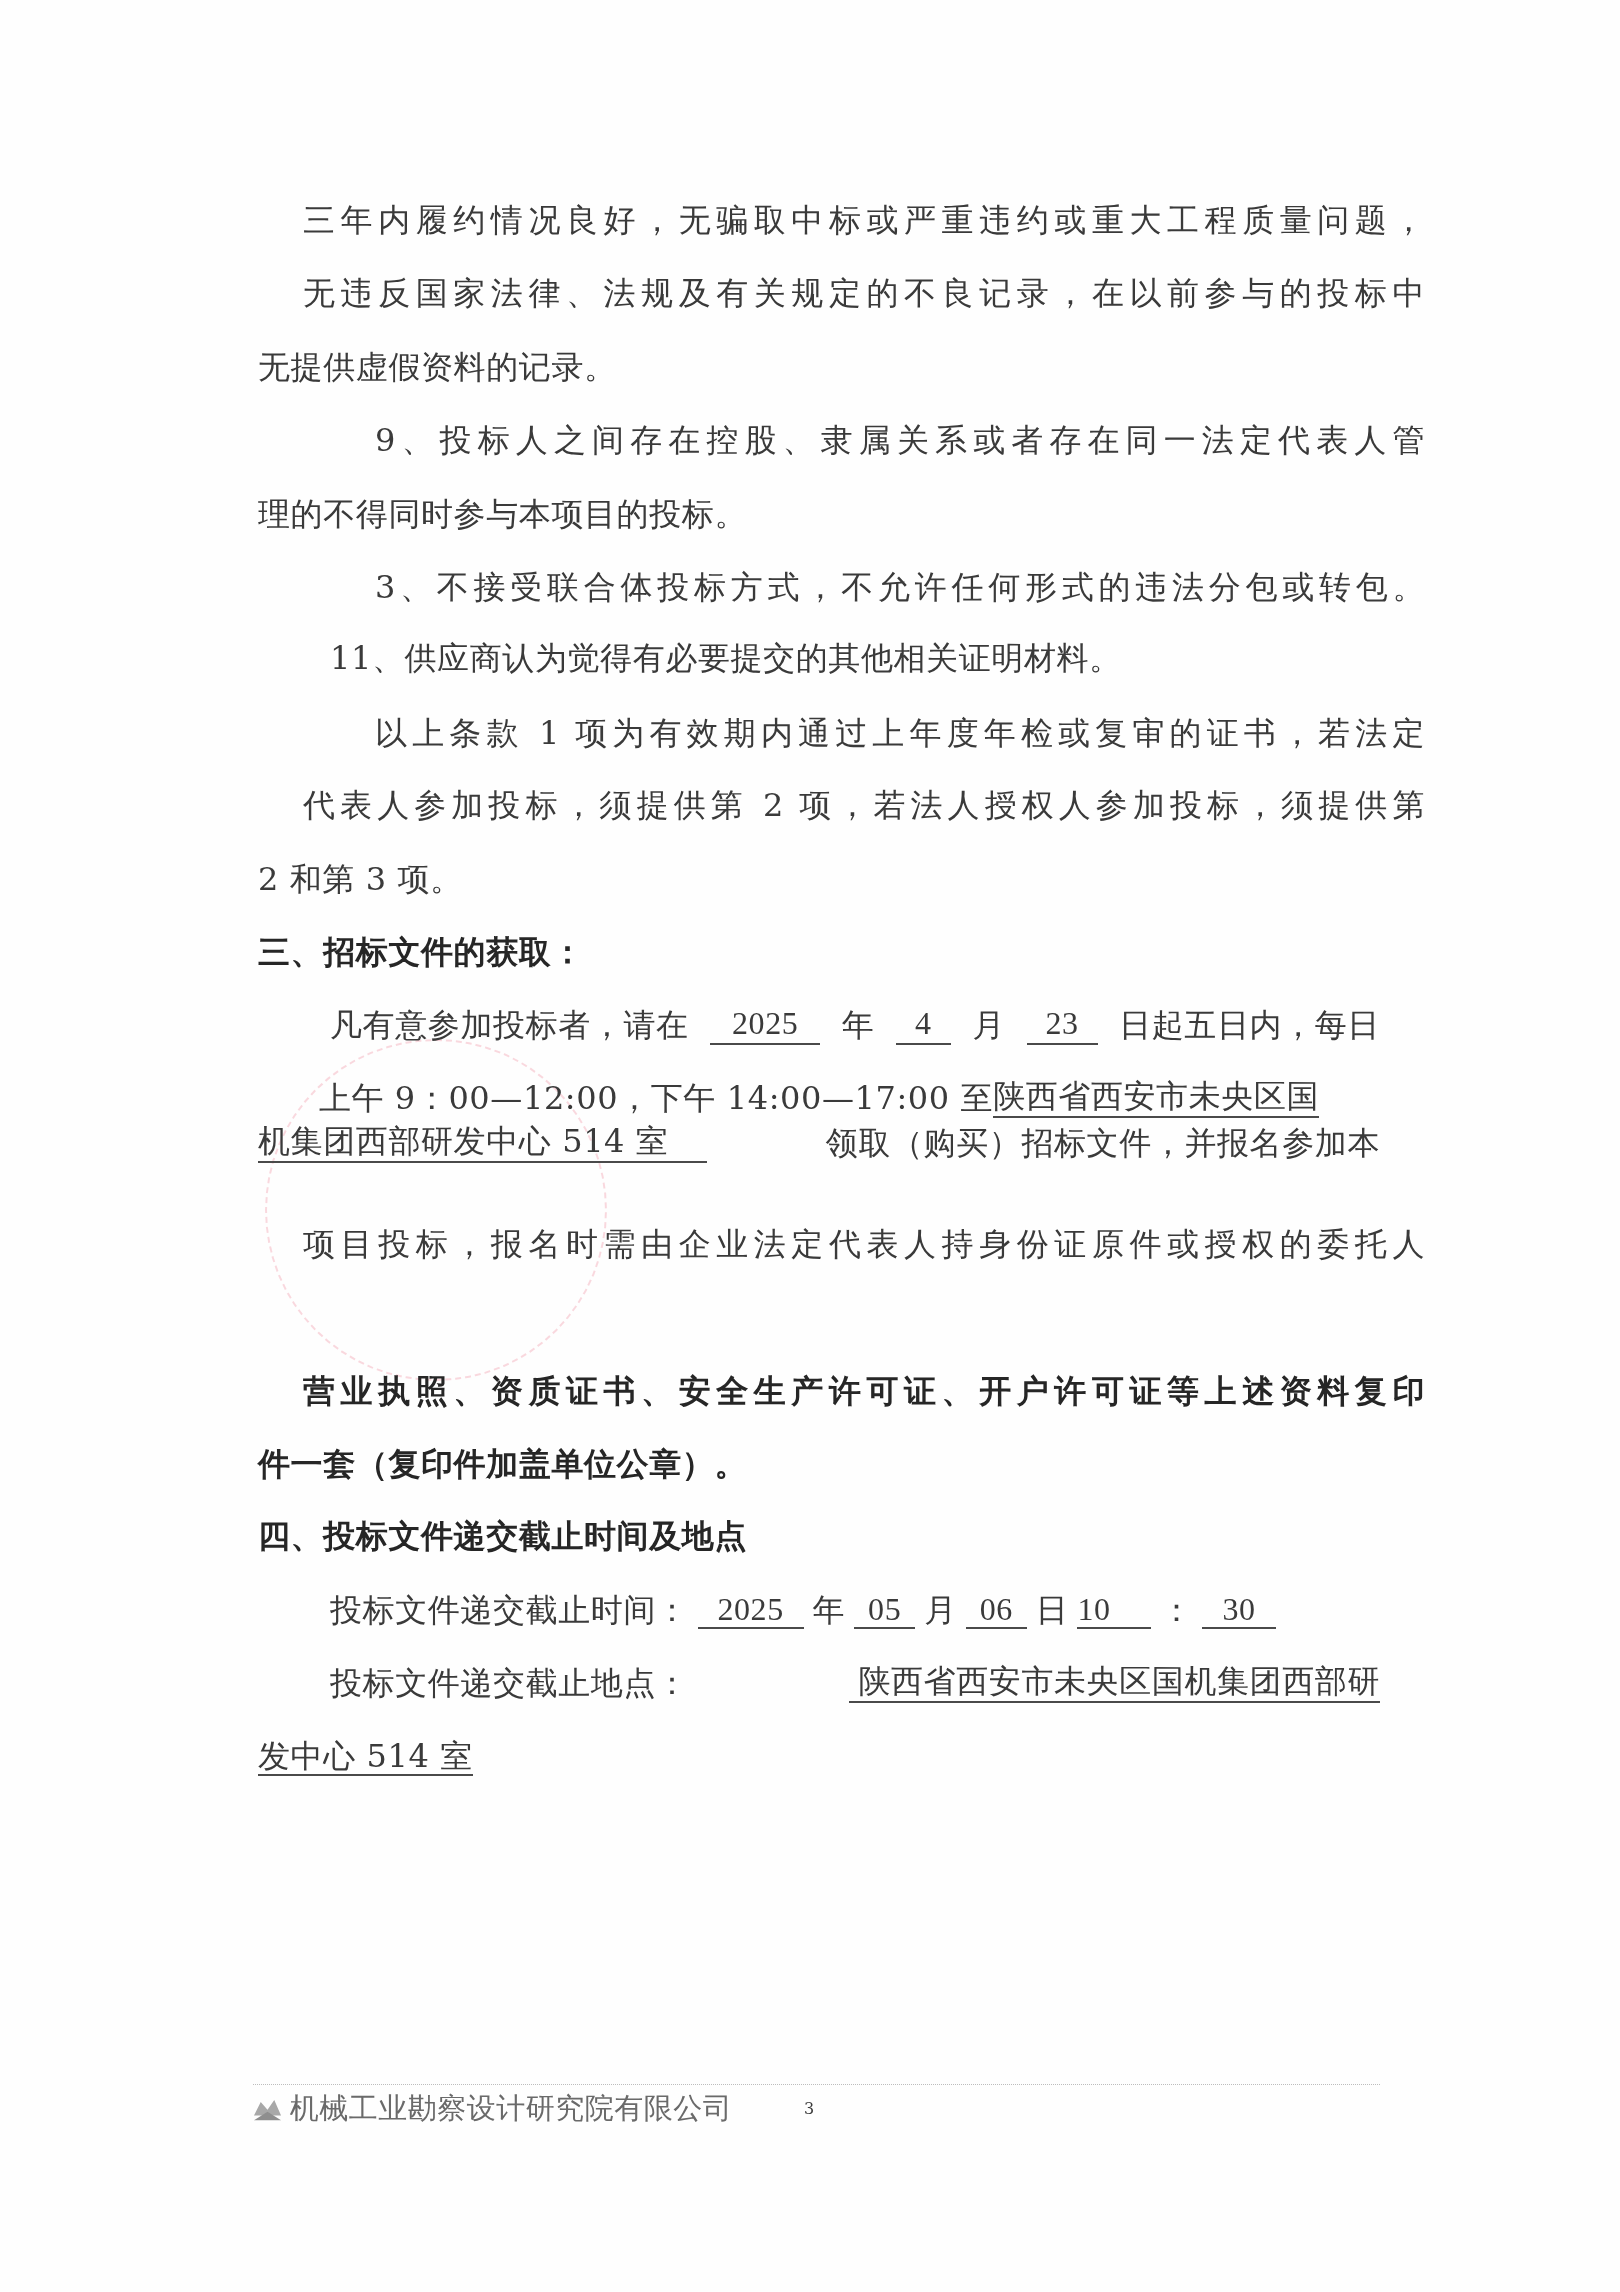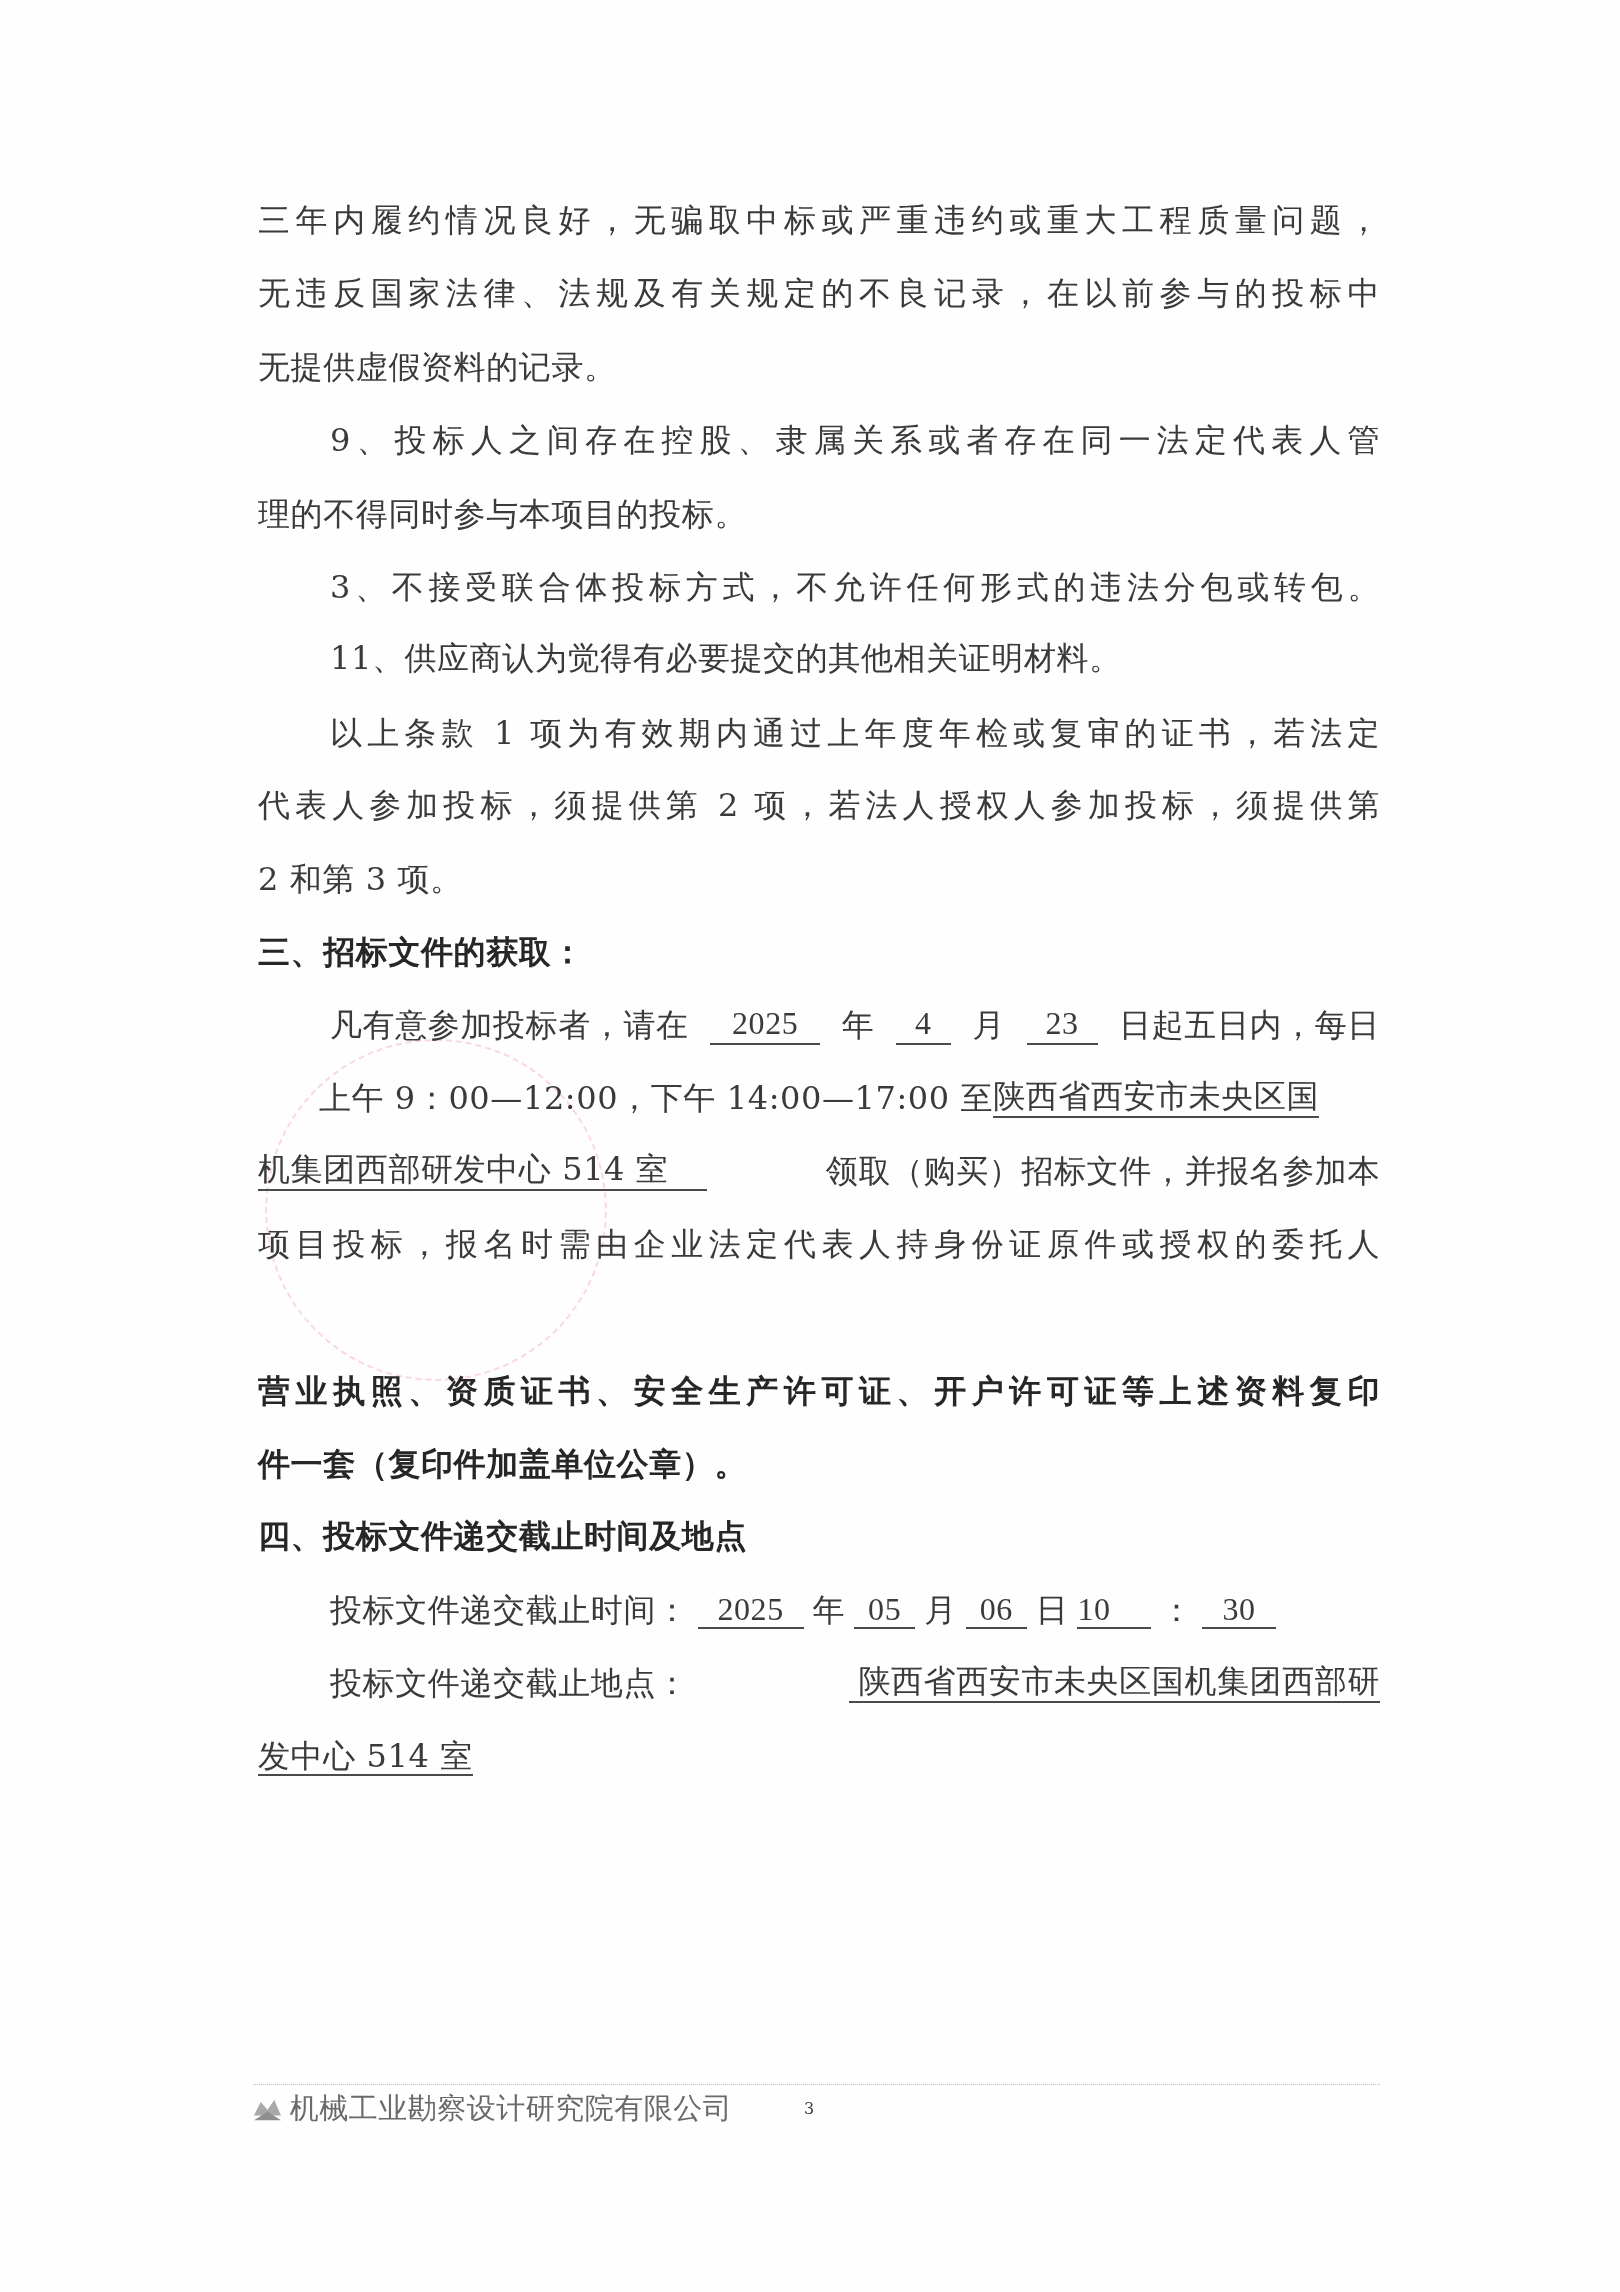--- a/index.html
+++ b/index.html
@@ -1,21 +1,21 @@
 <!DOCTYPE html>
 <html><head>
 <meta charset="utf-8">
 <style>
   html, body { margin: 0; padding: 0; background: #ffffff; }
   body { width: 1620px; height: 2293px; position: relative; overflow: hidden;
          font-family: "DejaVu Serif", "Liberation Serif", serif; color: #3a3a3a; }
   .page { position: absolute; left: 0; top: 0; width: 1620px; height: 2293px; background: #fefefe; }
   .line { position: absolute; left: 258px; width: 1122px; height: 39px; line-height: 39px;
           font-size: 32px; white-space: nowrap; letter-spacing: 0.6px; }
-  .line.justify { text-align: justify; text-align-last: justify; }
+  .line.justify { text-align: justify; text-align-last: justify; margin-left: 45px; }
   .indent { padding-left: 72px; box-sizing: border-box; }
   .dark { color: #262626; font-weight: 600; }
   .u { border-bottom: 2px solid #4a4a4a; padding-bottom: 0; display: inline-block; line-height: 35px; }
   .num { font-family: "Liberation Serif", "DejaVu Serif", serif; }
   .stamp { position: absolute; left: 265px; top: 1039px; width: 338px; height: 338px; border-radius: 50%;
            border: 2px dashed rgba(235,120,140,0.28); pointer-events: none; }
   .footer-rule { position: absolute; left: 253px; top: 2084px; width: 1127px; height: 0;
                  border-top: 1px dotted #bdbdbd; }
   .footer { position: absolute; left: 253px; top: 2092px; height: 33px; display: flex; align-items: center; }
   .footer .logo { width: 29px; height: 25.5px; margin-right: 7.8px; }
@@ -52,21 +52,21 @@
     <span>月</span>
     <span class="u num" style="min-width:71px;text-align:center">23</span>
     <span>日起五日内，每日</span>
   </div>
 
   <div class="line" style="top:1079px; display:flex; justify-content:center;">
     <span>上午 9：00—12:00，下午 14:00—17:00 至</span>
     <span class="u">陕西省西安市未央区国</span>
   </div>
 
-  <div class="line" style="top:1152px; display:flex; justify-content:space-between;">
+  <div class="line" style="top:1124px; display:flex; justify-content:space-between;">
     <span class="u" style="padding-right:39px">机集团西部研发中心 514 室</span>
     <span>领取（购买）招标文件，并报名参加本</span>
   </div>
 
   <div class="line justify" style="top:1225px">项目投标，报名时需由企业法定代表人持身份证原件或授权的委托人</div>
   <div class="line justify dark" style="top:1372px">营业执照、资质证书、安全生产许可证、开户许可证等上述资料复印</div>
   <div class="line dark" style="top:1445px">件一套（复印件加盖单位公章）。</div>
 
   <div class="line dark" style="top:1517px">四、投标文件递交截止时间及地点</div>
 

